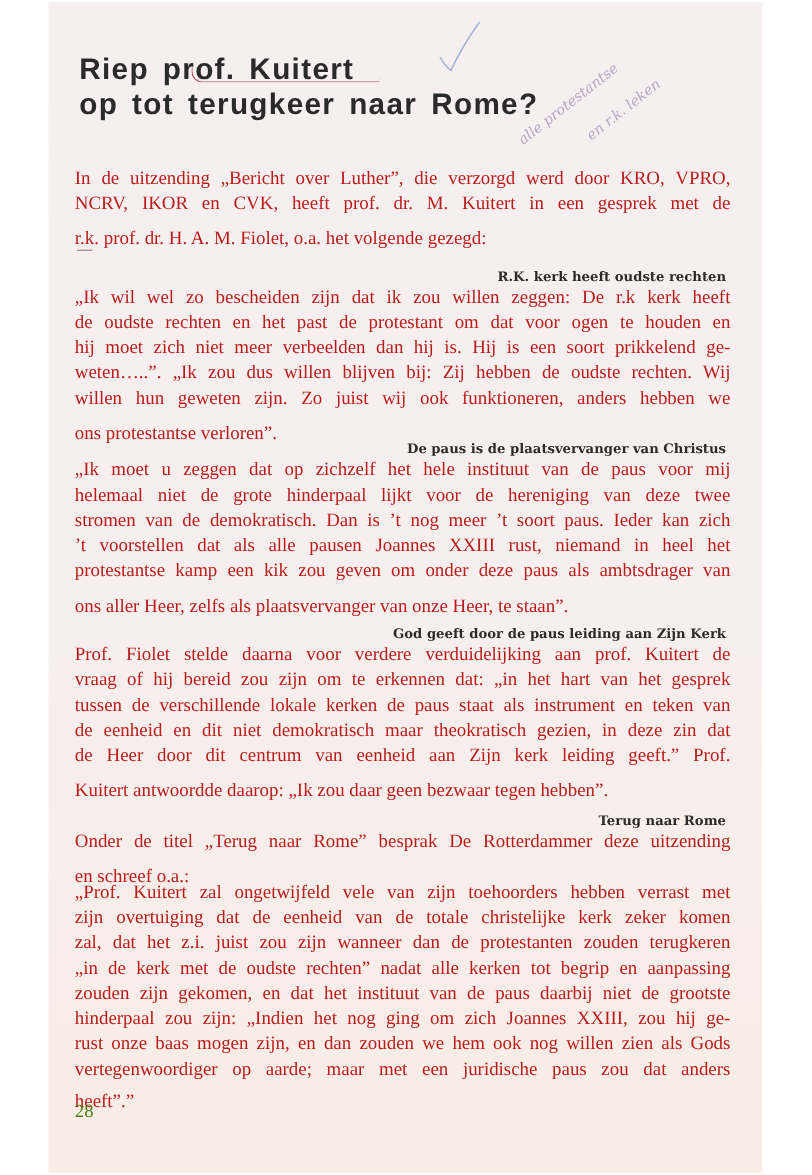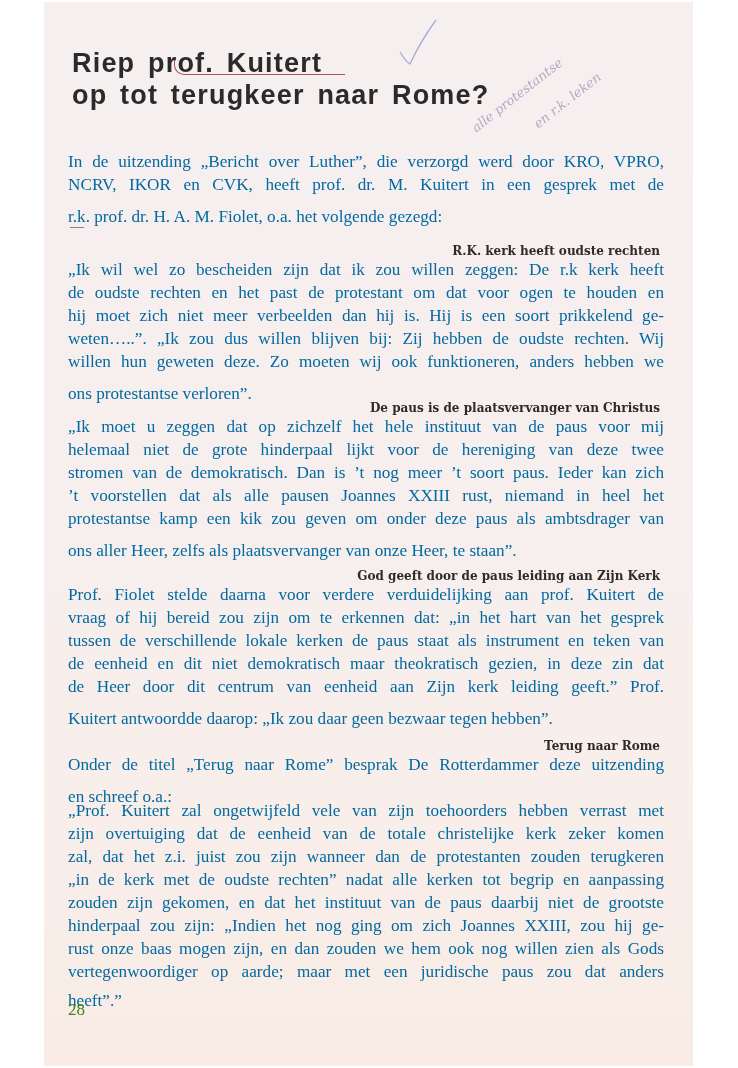--- a/index.html
+++ b/index.html
@@ -53,21 +53,21 @@
       transform-origin: left bottom;
     }
     .hw1 { left: 478px; top: 120px; transform: rotate(-38deg); }
     .hw2 { left: 540px; top: 116px; transform: rotate(-38deg); }
     .body-line {
       position: absolute;
       left: 68px;
       width: 596px;
       font-family: "Liberation Serif", "DejaVu Serif", serif;
       font-size: 17.2px;
-      color: #0369a1;
+      color: #b91c1c;
       white-space: nowrap;
       text-align: justify;
       text-align-last: justify;
       line-height: 20px;
       margin: 0;
     }
     .body-line.last { text-align-last: left; margin-top: 9px; }
     .subhead {
       position: absolute;
       right: 74px;
@@ -107,21 +107,21 @@
 <p class="body-line" style="top:152px">In de uitzending „Bericht over Luther”, die verzorgd werd door KRO, VPRO,</p>
 <p class="body-line" style="top:175px">NCRV, IKOR en CVK, heeft prof. dr. M. Kuitert in een gesprek met de</p>
 <p class="body-line last" style="top:198px">r.k. prof. dr. H. A. M. Fiolet, o.a. het volgende gezegd:</p>
 <div class="rk-underline"></div>
 
 <h2 class="subhead" style="top:240px">R.K. kerk heeft oudste rechten</h2>
 <p class="body-line" style="top:260px">„Ik wil wel zo bescheiden zijn dat ik zou willen zeggen: De r.k kerk heeft</p>
 <p class="body-line" style="top:283px">de oudste rechten en het past de protestant om dat voor ogen te houden en</p>
 <p class="body-line" style="top:306px">hij moet zich niet meer verbeelden dan hij is. Hij is een soort prikkelend ge-</p>
 <p class="body-line" style="top:329px">weten…..”. „Ik zou dus willen blijven bij: Zij hebben de oudste rechten. Wij</p>
-<p class="body-line" style="top:352px">willen hun geweten deze. Zo moeten wij ook funktioneren, anders hebben we</p>
+<p class="body-line" style="top:352px">willen hun geweten zijn. Zo juist wij ook funktioneren, anders hebben we</p>
 <p class="body-line last" style="top:375px">ons protestantse verloren”.</p>
 
 <h2 class="subhead" style="top:397px">De paus is de plaatsvervanger van Christus</h2>
 <p class="body-line" style="top:417px">„Ik moet u zeggen dat op zichzelf het hele instituut van de paus voor mij</p>
 <p class="body-line" style="top:440px">helemaal niet de grote hinderpaal lijkt voor de hereniging van deze twee</p>
 <p class="body-line" style="top:463px">stromen van de demokratisch. Dan is ’t nog meer ’t soort paus. Ieder kan zich</p>
 <p class="body-line" style="top:486px">’t voorstellen dat als alle pausen Joannes XXIII rust, niemand in heel het</p>
 <p class="body-line" style="top:509px">protestantse kamp een kik zou geven om onder deze paus als ambtsdrager van</p>
 <p class="body-line last" style="top:532px">ons aller Heer, zelfs als plaatsvervanger van onze Heer, te staan”.</p>
 

